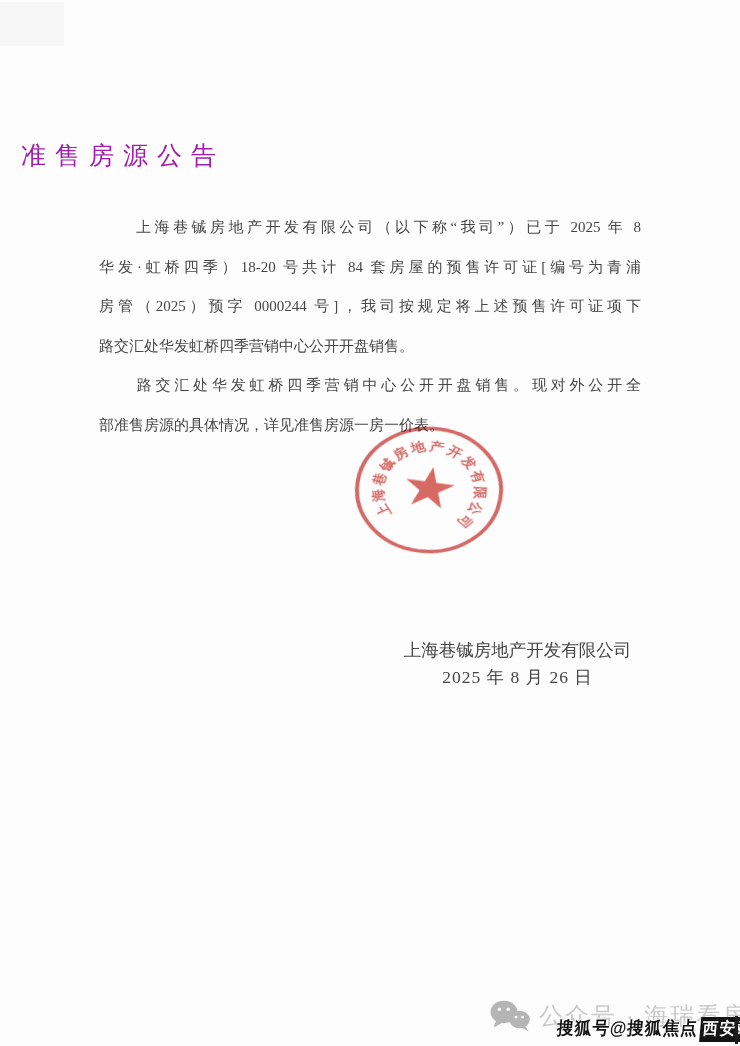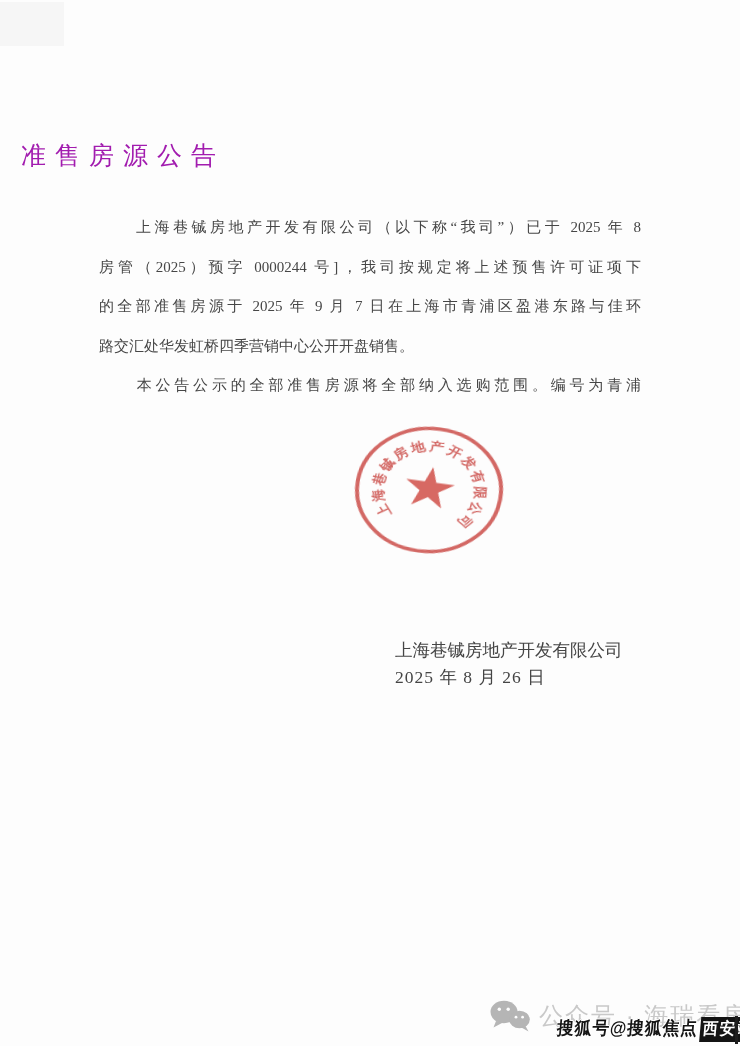--- a/index.html
+++ b/index.html
@@ -41,21 +41,21 @@
     font-family:"DejaVu Sans",sans-serif;
   }
   .seal-text { position:absolute; left:0; top:0; width:100%; height:100%; }
   .seal-ch {
     position:absolute; left:50%; top:50%;
     font-size:14.5px; font-weight:bold; color:#cf5450; line-height:1;
   }
 
   .signature {
     position:absolute; left:395px; top:638px; width:245px;
-    font-size:17.5px; color:#454545;
+    text-align:center; font-size:17.5px; color:#454545;
   }
   .signature .sig-date { margin-top:3px; letter-spacing:1px; }
 
   
   .wechat-mark {
     position:absolute; left:488px; top:999px; z-index:4;
     display:flex; align-items:center; gap:7px;
     color:#c9c9c9; font-size:24px; letter-spacing:2px; white-space:nowrap;
     font-family:"Liberation Sans","DejaVu Sans",sans-serif;
   }
@@ -82,24 +82,25 @@
 <body>
 
 <div class="page">
 
   <div class="scan-artifact"></div>
 
   <h1 class="title">准售房源公告</h1>
 
   <div class="body" id="bodyLines">
       <div class="line just">　　上海巷铖房地产开发有限公司（以下称“我司”）已于 2025 年 8</div>
+      <div class="line just">华发·虹桥四季）18-20 号共计 84 套房屋的预售许可证[编号为青浦</div>
       <div class="line just">房管（2025）预字 0000244 号]，我司按规定将上述预售许可证项下</div>
-      <div class="line just">的全部准售房源于 2025 年 9 月 7 日在上海市青浦区盈港东路与佳环</div>
       <div class="line">路交汇处华发虹桥四季营销中心公开开盘销售。</div>
-      <div class="line just">　　本公告公示的全部准售房源将全部纳入选购范围。编号为青浦</div>
+      <div class="line just">　　路交汇处华发虹桥四季营销中心公开开盘销售。现对外公开全</div>
+      <div class="line">部准售房源的具体情况，详见准售房源一房一价表。</div>
     </div>
 
   <div class="seal">
     <div class="seal-ring"></div>
     <div class="seal-star">★</div>
     <div class="seal-text" id="sealText">
         <span class="seal-ch" style="transform: translate(-50%, -50%) rotate(-127deg) translateY(-51px);">上</span>
         <span class="seal-ch" style="transform: translate(-50%, -50%) rotate(-105.833deg) translateY(-51px);">海</span>
         <span class="seal-ch" style="transform: translate(-50%, -50%) rotate(-84.6667deg) translateY(-51px);">巷</span>
         <span class="seal-ch" style="transform: translate(-50%, -50%) rotate(-63.5deg) translateY(-51px);">铖</span>

